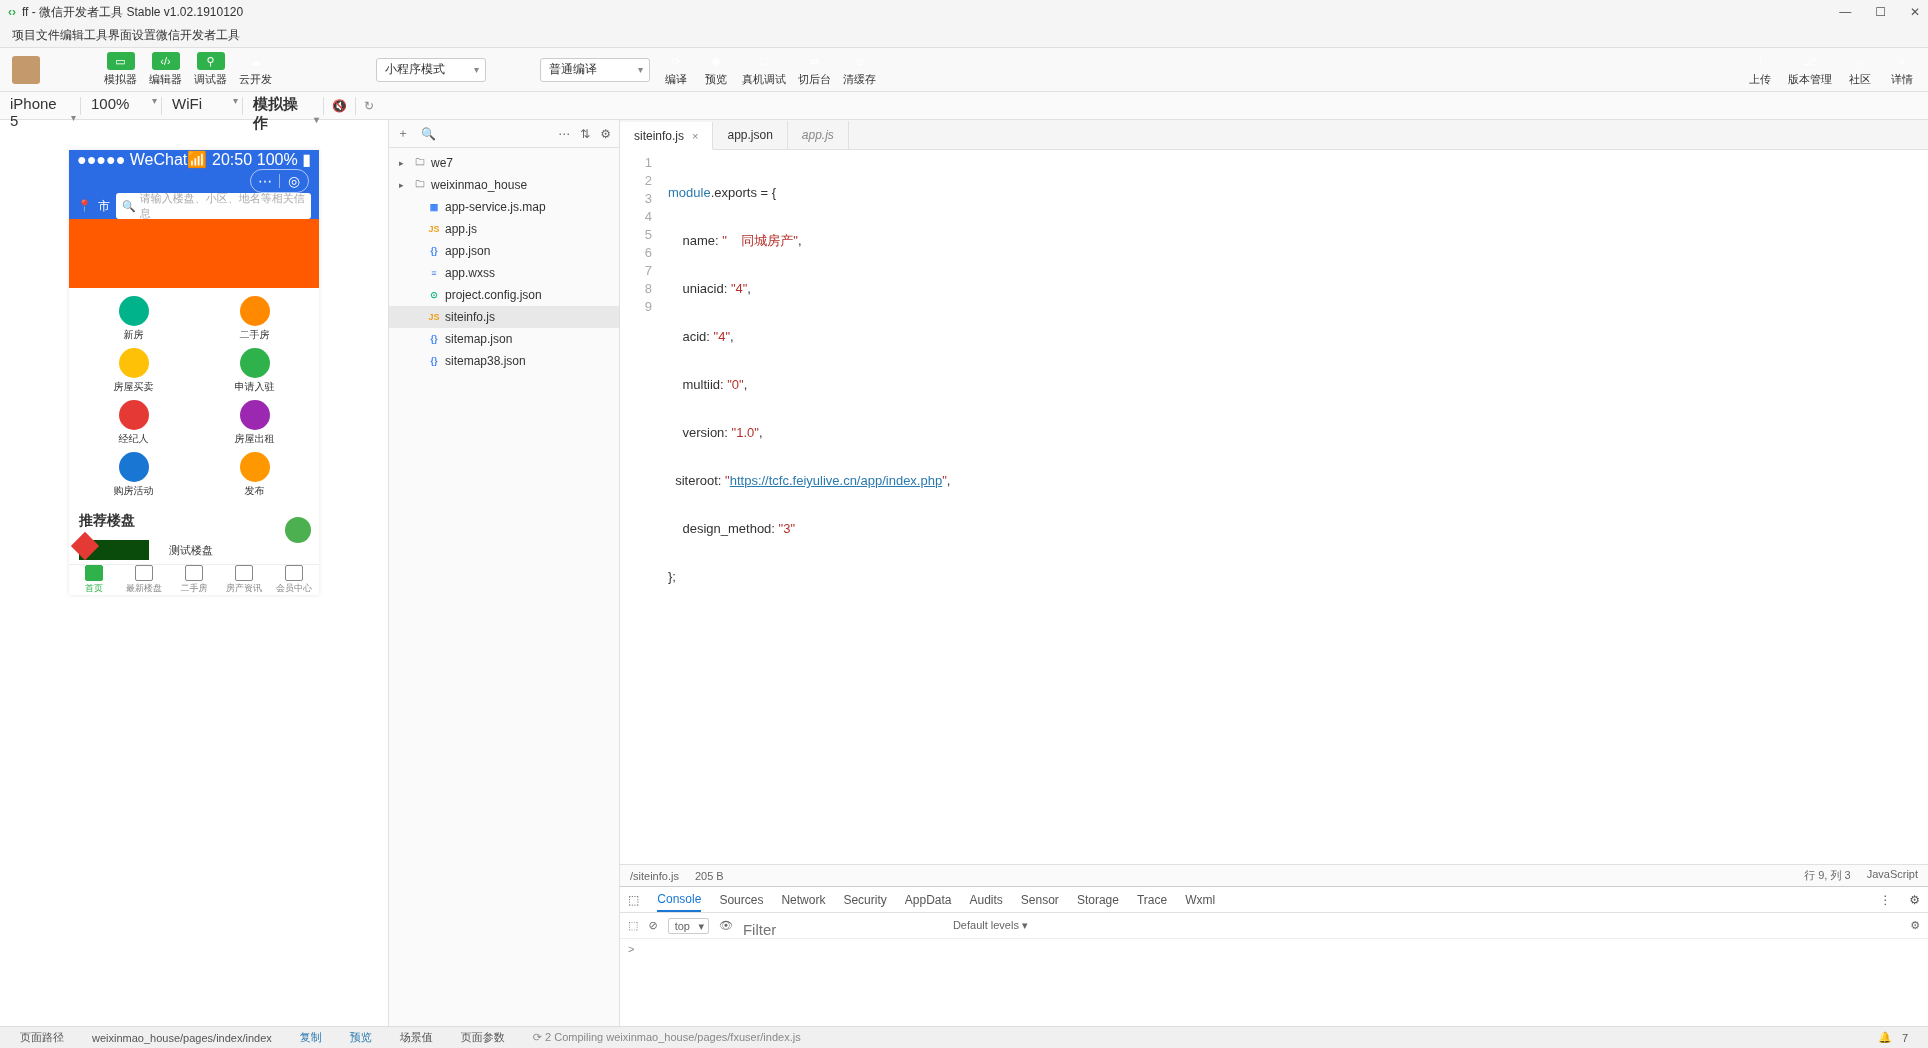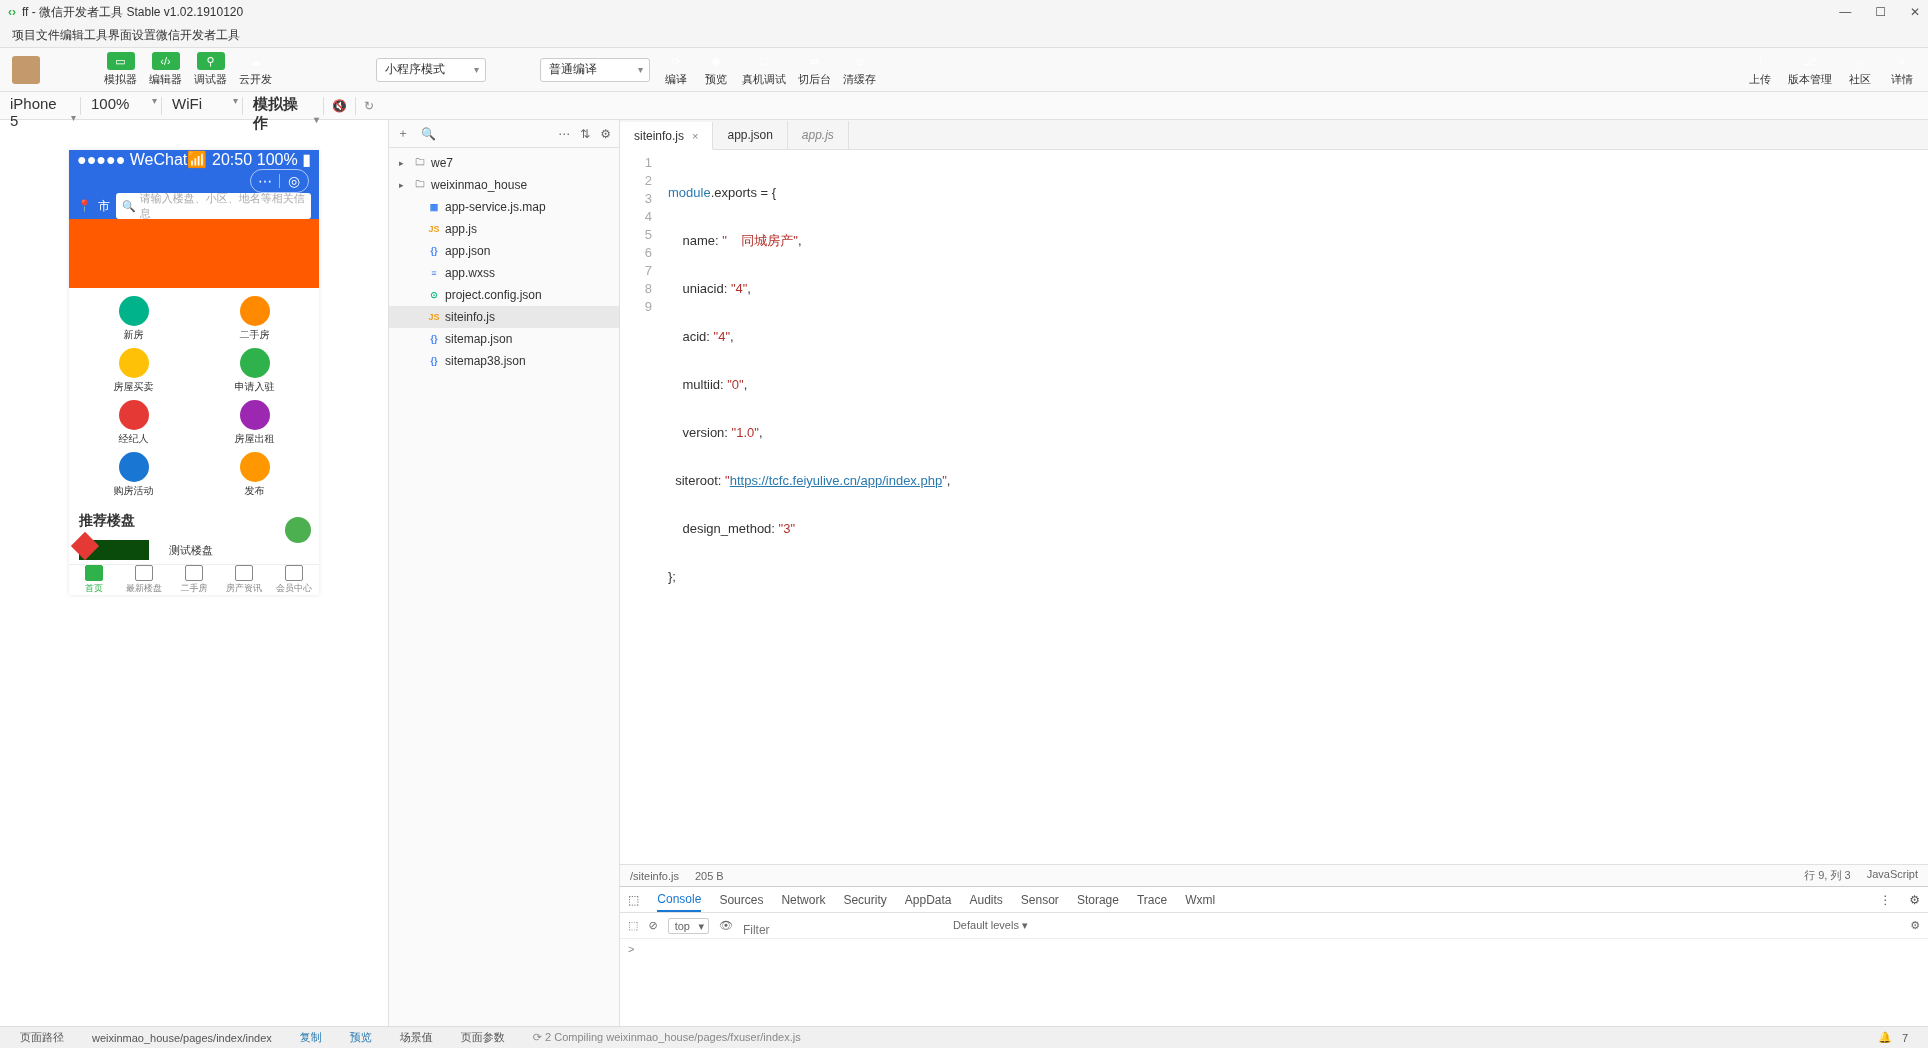--- a/index.html
+++ b/index.html
@@ -77,21 +77,21 @@
 .str{color:#b5302c;}
 .cn{color:#b5302c;}
 .url{color:#2a7ab0;text-decoration:underline;}
 .statusline{height:22px;border-top:1px solid #e0e0e0;display:flex;align-items:center;padding:0 10px;font-size:11px;color:#666;background:#fafafa;gap:16px;}
 .statusline .r{margin-left:auto;display:flex;gap:16px;}
 .devtools{height:140px;border-top:1px solid #ccc;display:flex;flex-direction:column;background:#fff;}
 .dtabs{height:26px;display:flex;align-items:center;border-bottom:1px solid #e0e0e0;padding:0 8px;gap:18px;font-size:12px;color:#555;}
 .dtabs .dt{cursor:pointer;padding:4px 0;}
 .dtabs .dt.act{color:#1976d2;border-bottom:2px solid #1976d2;}
 .dfilter{height:26px;display:flex;align-items:center;border-bottom:1px solid #eee;padding:0 8px;gap:10px;font-size:11px;color:#666;}
-.dfilter input{border:none;outline:none;flex:0 0 200px;font-size:12px;margin-top:8px;}
+.dfilter input{border:none;outline:none;flex:0 0 200px;font-size:15px;margin-top:8px;}
 .dcon{flex:1;padding:4px 8px;font-family:Consolas,monospace;font-size:11px;color:#666;}
 .footer{height:22px;background:#f0f0f0;border-top:1px solid #ddd;display:flex;align-items:center;padding:0 20px;font-size:11px;color:#555;gap:28px;}
 .footer .lk{color:#2a7ab0;cursor:pointer;}
 .footer .r{margin-left:auto;display:flex;gap:10px;align-items:center;}
 </style>
 </head>
 <body>
 
 <div class="titlebar">
   <span class="logo">‹›</span>

